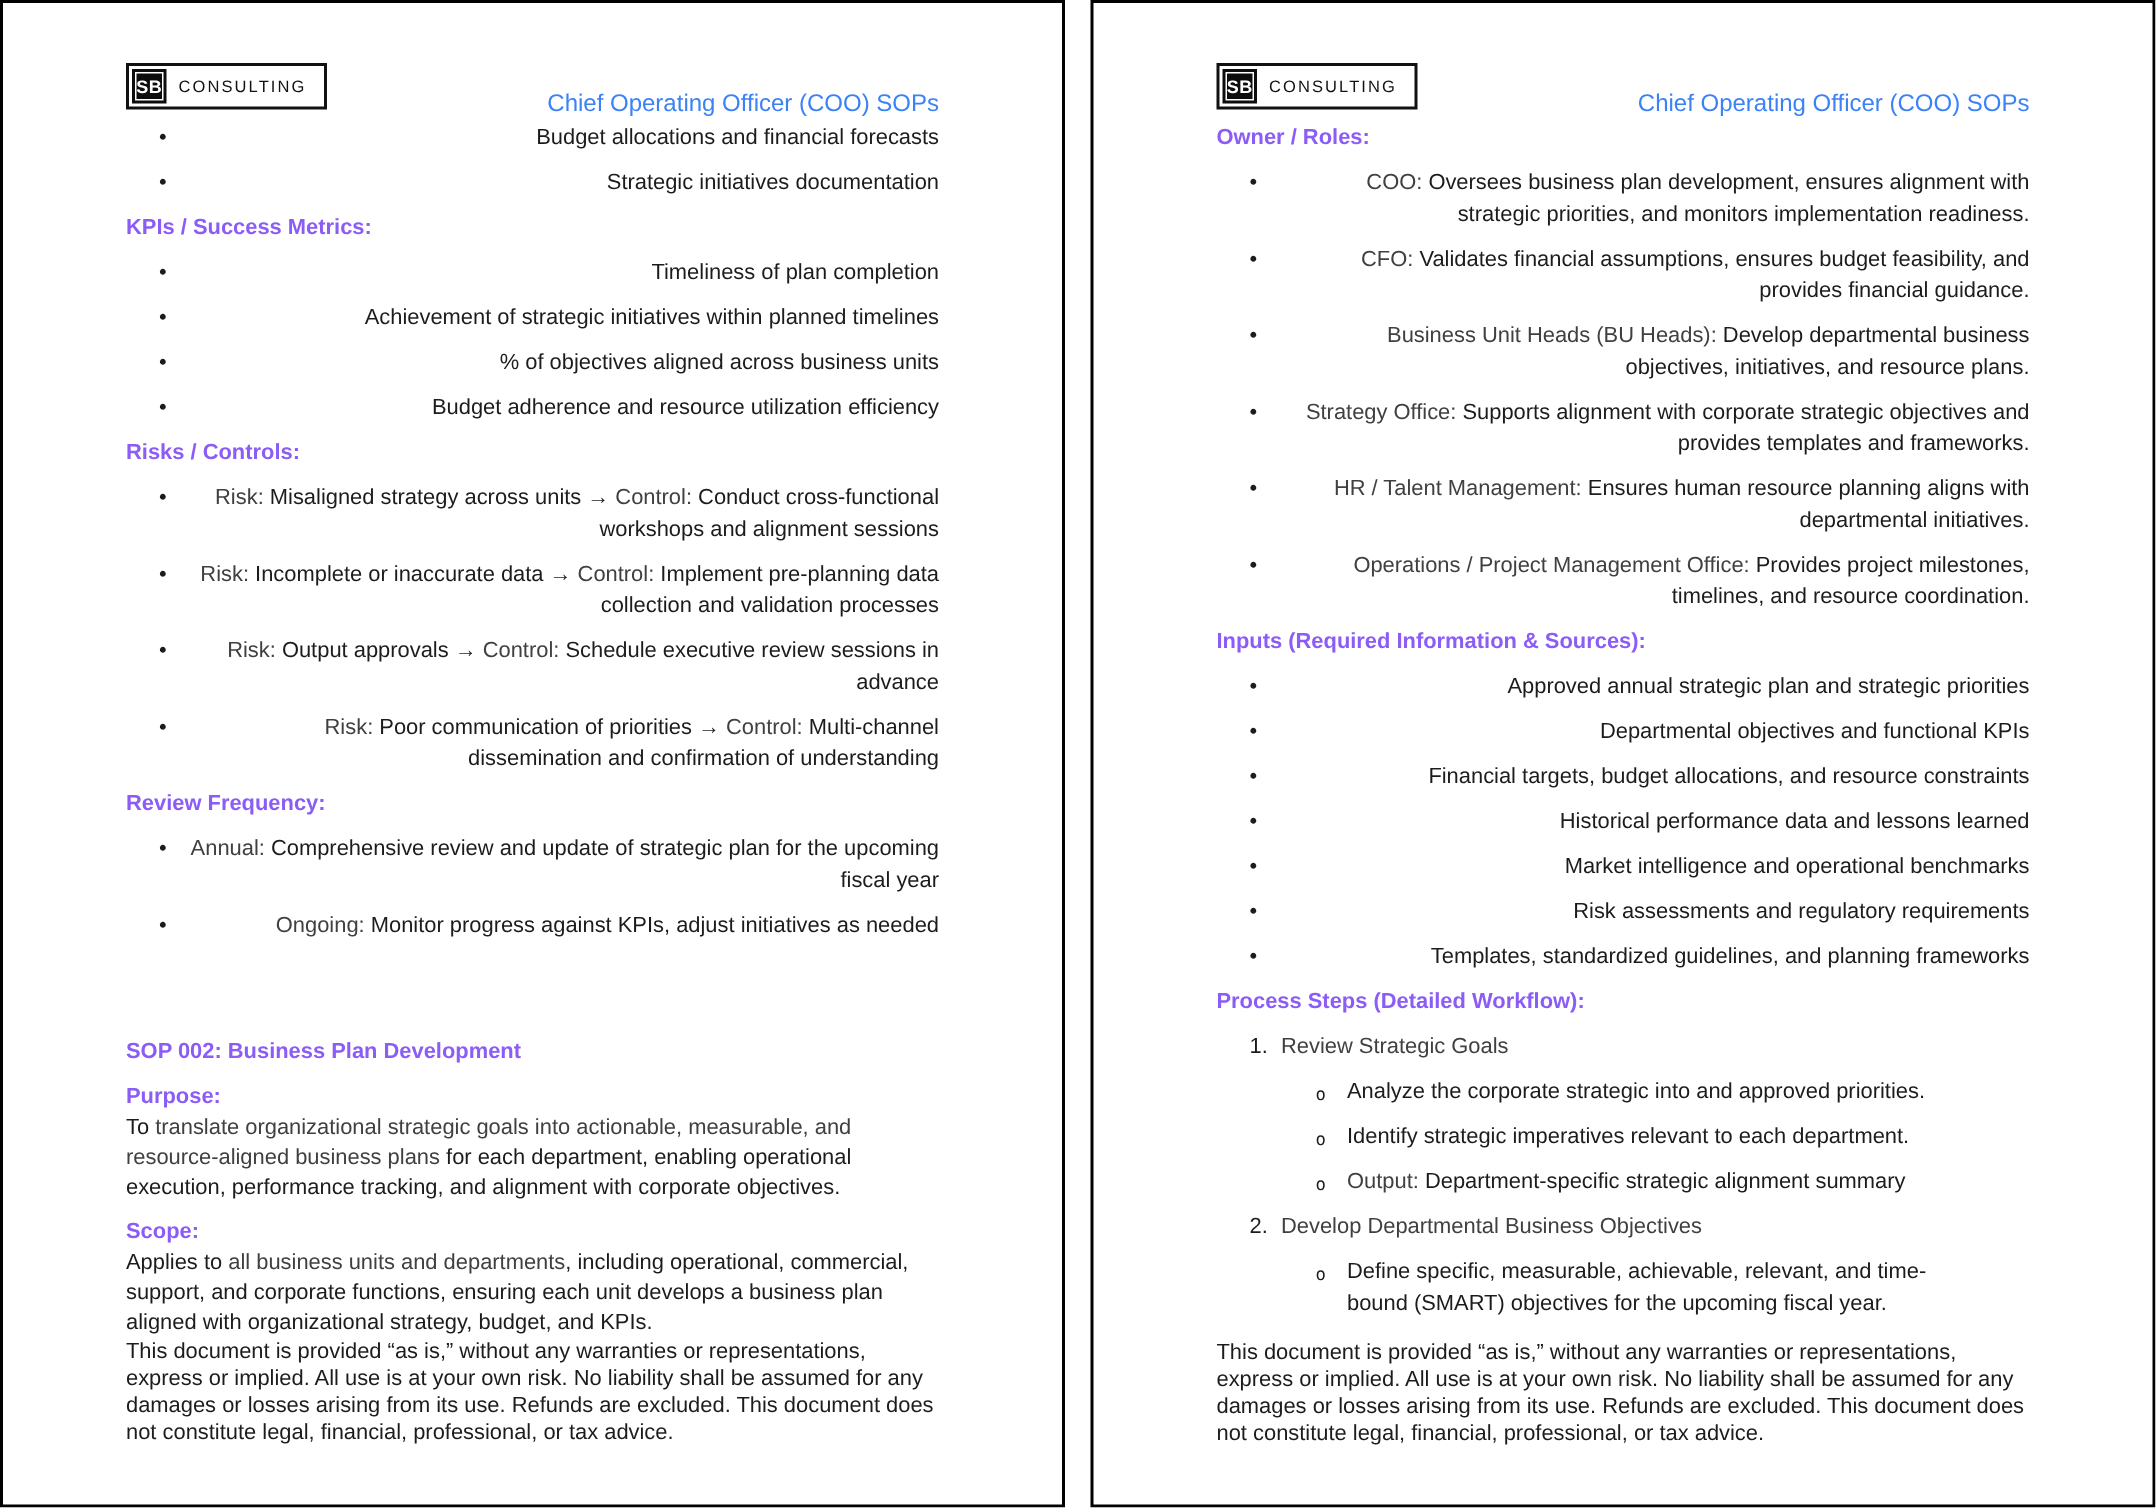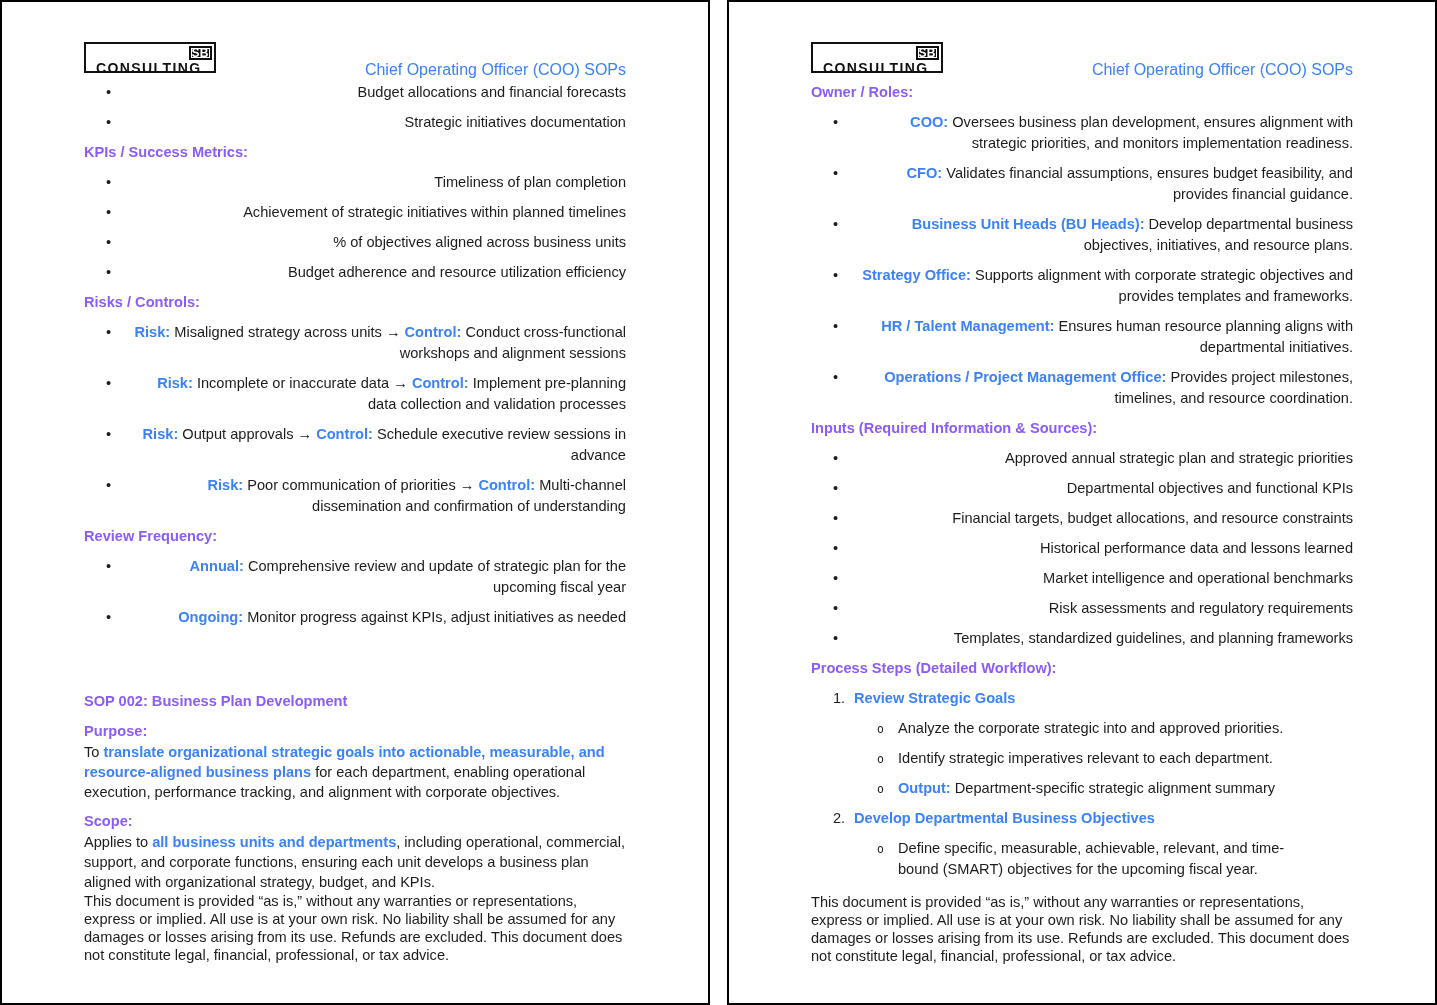--- a/index.html
+++ b/index.html
@@ -9,30 +9,30 @@
   }
   .page {
     position:absolute; top:0; height:1005px; width:710px;
     border:2px solid #000; box-sizing:border-box; background:#fff; overflow:hidden;
   }
   .page.p1 { left:0; }
   .page.p2 { left:727px; }
   .inner { position:relative; padding:40px 82px 0 82px; box-sizing:border-box; height:100%; }
 
   .logo {
-    display:inline-flex; align-items:flex-end; border:2px solid #111;
-    height:31px; box-sizing:border-box; padding:2px; background:#fff;flex-direction:column;
+    display:inline-flex; align-items:center; border:2px solid #111;
+    height:31px; box-sizing:border-box; padding:2px; background:#fff;
   }
   .logo-sq {
     width:23px; height:23px; background:#0d0d0d; color:#fff; font-weight:bold;
     font-size:12px; display:flex; align-items:center; justify-content:center;
     outline:1px solid #fff; outline-offset:-3px; letter-spacing:0.3px;
   }
   .logo-text {
-    font-weight:bold; letter-spacing:1.4px; font-size:14px; color:#111;
+    font-weight:normal; letter-spacing:1.4px; font-size:11px; color:#111;
     padding:0 10px 0 8px;
   }
   .header-title {
     position:absolute; top:59px; right:82px; font-size:16px; color:#3b82f6;
   }
 
   .content { margin-top:9px; font-size:14.6px; line-height:21px; }
   .h { font-weight:bold; color:#8b5cf6; margin:0 0 9px 0; }
   .h.tight { margin-bottom:0; }
 
@@ -43,21 +43,21 @@
   ul.sub { list-style:none; margin:0; padding:0; }
   ul.sub > li { position:relative; padding-left:87px; margin:0 0 9px 0; max-width:510px; box-sizing:border-box; }
   ul.sub > li::before {
     content:"o"; position:absolute; left:66px; top:1px;
     font-family:"DejaVu Sans Mono", monospace; font-size:11.5px;
   }
 
   .numrow { position:relative; padding-left:43px; margin:0 0 9px 0; }
   .num { position:absolute; left:22px; font-weight:normal; }
 
-  .bold { font-weight:bold; color:#3b82f6; }
+  .bold { font-weight:normal; color:#404040; }
 
   .para { line-height:20px; margin:0 0 9px 0; max-width:545px; }
   .para.flush { margin-bottom:0; }
   .disclaimer { line-height:18px; margin:0; max-width:545px; }
   .disclaimer.gap { margin-top:13px; }
 </style>
 </head>
 <body>
 
 <div class="canvas">

